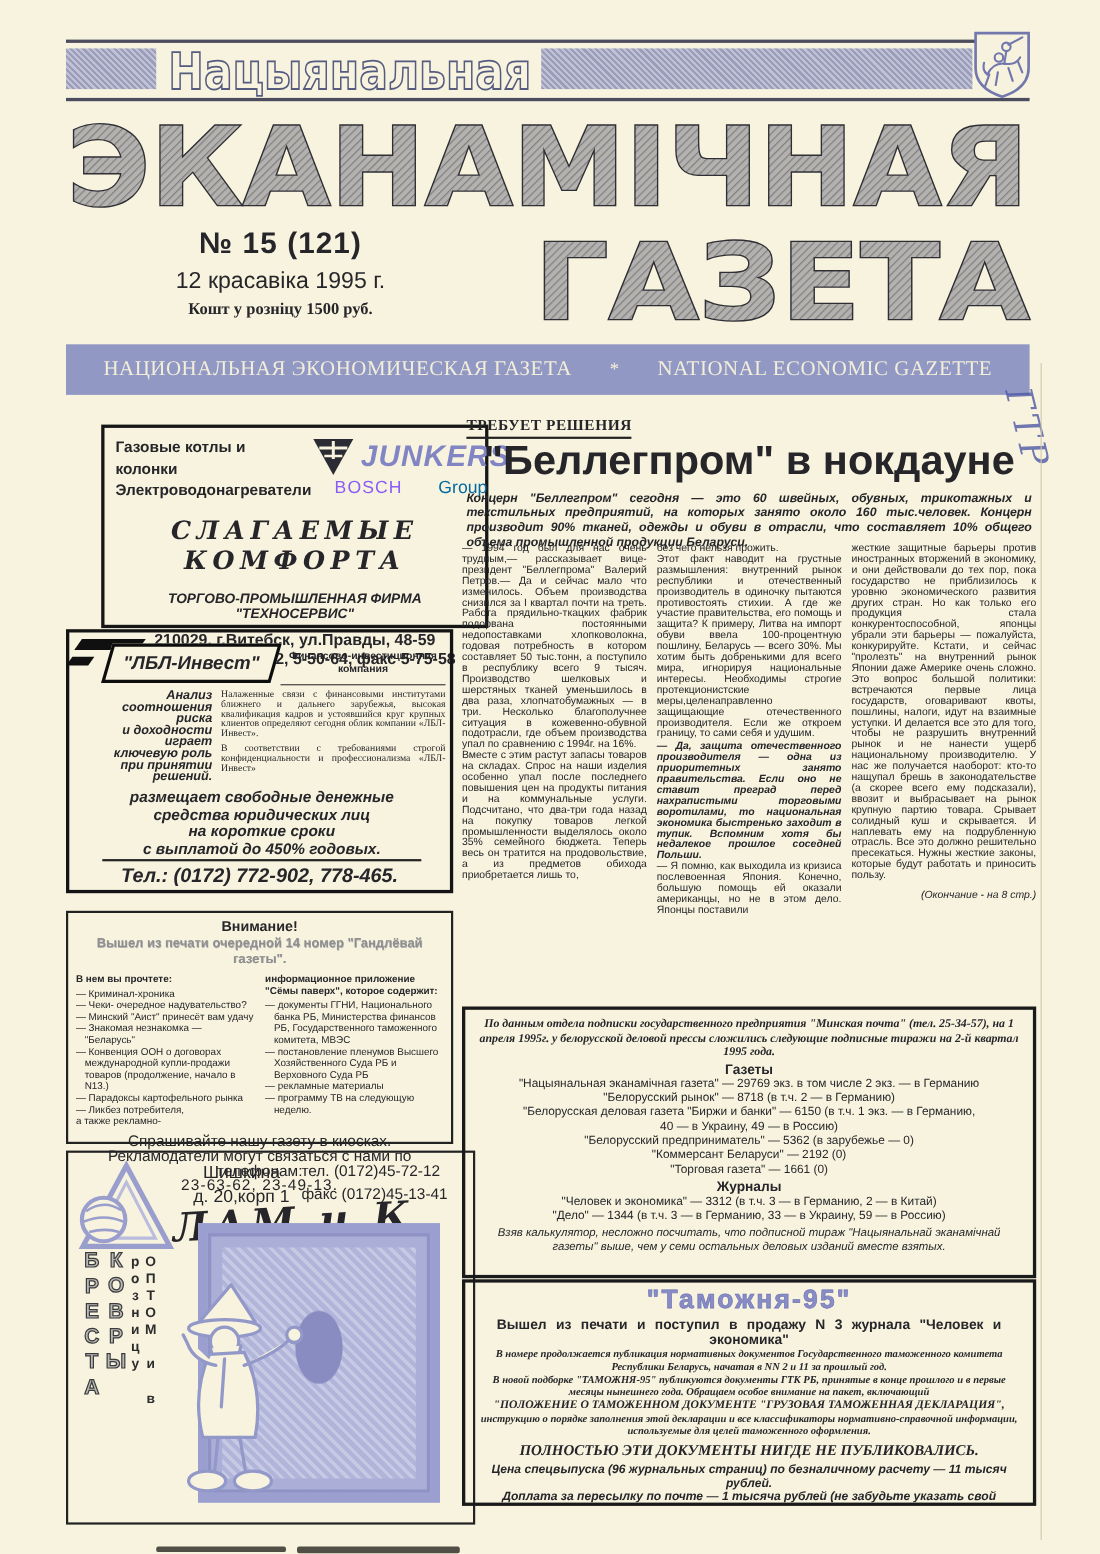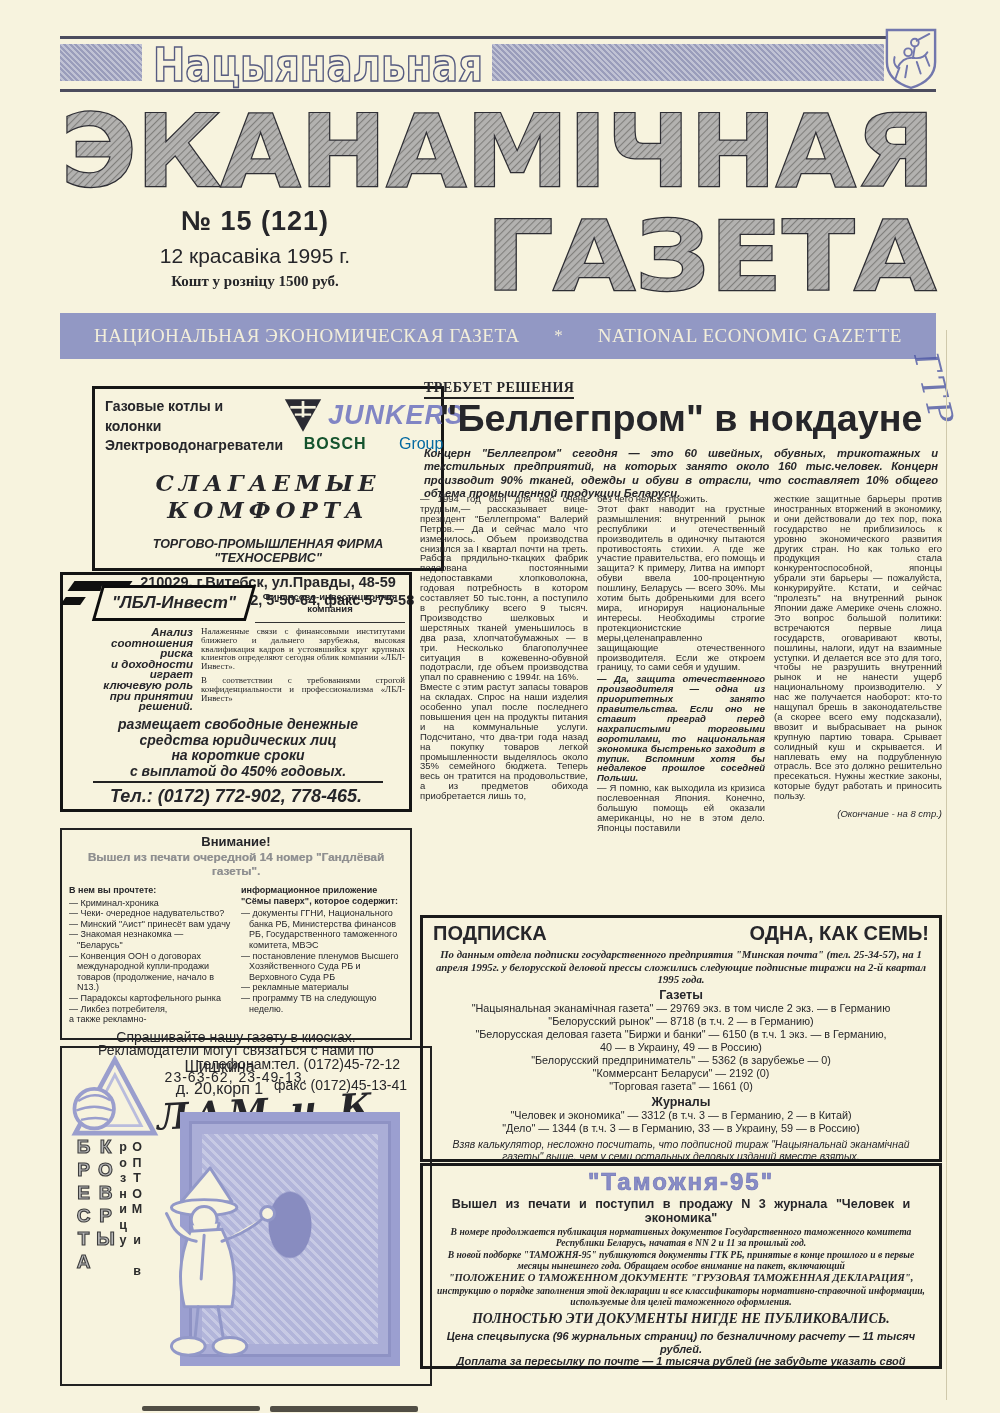--- a/index.html
+++ b/index.html
@@ -40,21 +40,21 @@
 
   
   .junkers{position:absolute;left:60px;top:386px;width:352px;height:185px;border:3px solid #161616;
            box-sizing:border-box;padding:8px 10px;margin-left:32px;}
   .j-top{display:flex;justify-content:space-between;align-items:flex-start;}
   .j-products{font-weight:bold;font-size:14px;line-height:1.4;white-space:pre-line;}
   .j-logo{text-align:right;}
   .j-brandrow{display:flex;align-items:center;gap:5px;justify-content:flex-end;}
   .j-brand{font-style:italic;font-weight:bold;font-size:27px;color:#8185c4;letter-spacing:1px;}
   .j-boschrow{font-size:16px;margin-top:1px;text-align:center;}
-  .j-bosch{font-weight:bold;color:#14532d;letter-spacing:1px;}
+  .j-bosch{font-weight:normal;color:#8b5cf6;letter-spacing:1px;}
   .j-group{color:#0369a1;padding-left:28px;}
   .j-slogan{margin-top:13px;text-align:center;font-family:"DejaVu Serif",serif;font-style:italic;
             font-weight:bold;font-size:23px;letter-spacing:5px;}
   .j-firm{margin-top:14px;text-align:center;font-weight:bold;font-style:italic;font-size:12.5px;}
   .j-addr{margin-top:9px;text-align:center;font-weight:bold;font-size:14.5px;}
   .j-phones{text-align:center;font-weight:bold;font-size:14.5px;margin-top:2px;}
 
   .lbl{position:absolute;left:60px;top:572px;width:352px;height:240px;border:3px solid #141414;
        box-sizing:border-box;}
   .lbl-slash1{position:absolute;left:8px;top:6px;width:58px;height:10px;background:#101010;transform:skewX(-35deg);}
@@ -343,24 +343,20 @@
         <div class="part">— Я помню, как выходила из кризиса послевоенная Япония. Конечно, большую помощь ей оказали американцы, но не в этом дело. Японцы поставили</div>
       </div>
       <div class="col">
         <div class="part">жесткие защитные барьеры против иностранных вторжений в экономику, и они действовали до тех пор, пока государство не приблизилось к уровню экономического развития других стран. Но как только его продукция стала конкурентоспособной, японцы убрали эти барьеры — пожалуйста, конкурируйте. Кстати, и сейчас "пролезть" на внутренний рынок Японии даже Америке очень сложно. Это вопрос большой политики: встречаются первые лица государств, оговаривают квоты, пошлины, налоги, идут на взаимные уступки. И делается все это для того, чтобы не разрушить внутренний рынок и не нанести ущерб национальному производителю. У нас же получается наоборот: кто-то нащупал брешь в законодательстве (а скорее всего ему подсказали), ввозит и выбрасывает на рынок крупную партию товара. Срывает солидный куш и скрывается. И наплевать ему на подрубленную отрасль. Все это должно решительно пресекаться. Нужны жесткие законы, которые будут работать и приносить пользу.</div>
         <div class="cont">(Окончание - на 8 стр.)</div>
       </div>
     </div>
   </article>
 
   <section class="podp">
-    <div class="podp-head">
-      <span>ПОДПИСКА</span>
-      <span>ОДНА, КАК СЕМЬ!</span>
-    </div>
     <div class="podp-intro">По данным отдела подписки государственного предприятия "Минская почта" (тел. 25-34-57), на 1 апреля 1995г. у белорусской деловой прессы сложились следующие подписные тиражи на 2-й квартал 1995 года.</div>
     <div class="podp-sec">Газеты</div>
     <div class="podp-list">
         <div>"Нацыянальная эканамічная газета" — 29769 экз. в том числе 2 экз. — в Германию</div>
         <div>"Белорусский рынок" — 8718 (в т.ч. 2 — в Германию)</div>
         <div>"Белорусская деловая газета "Биржи и банки" — 6150 (в т.ч. 1 экз. — в Германию,</div>
         <div>40 — в Украину, 49 — в Россию)</div>
         <div>"Белорусский предприниматель" — 5362 (в зарубежье — 0)</div>
         <div>"Коммерсант Беларуси" — 2192 (0)</div>
         <div>"Торговая газета" — 1661 (0)</div>

